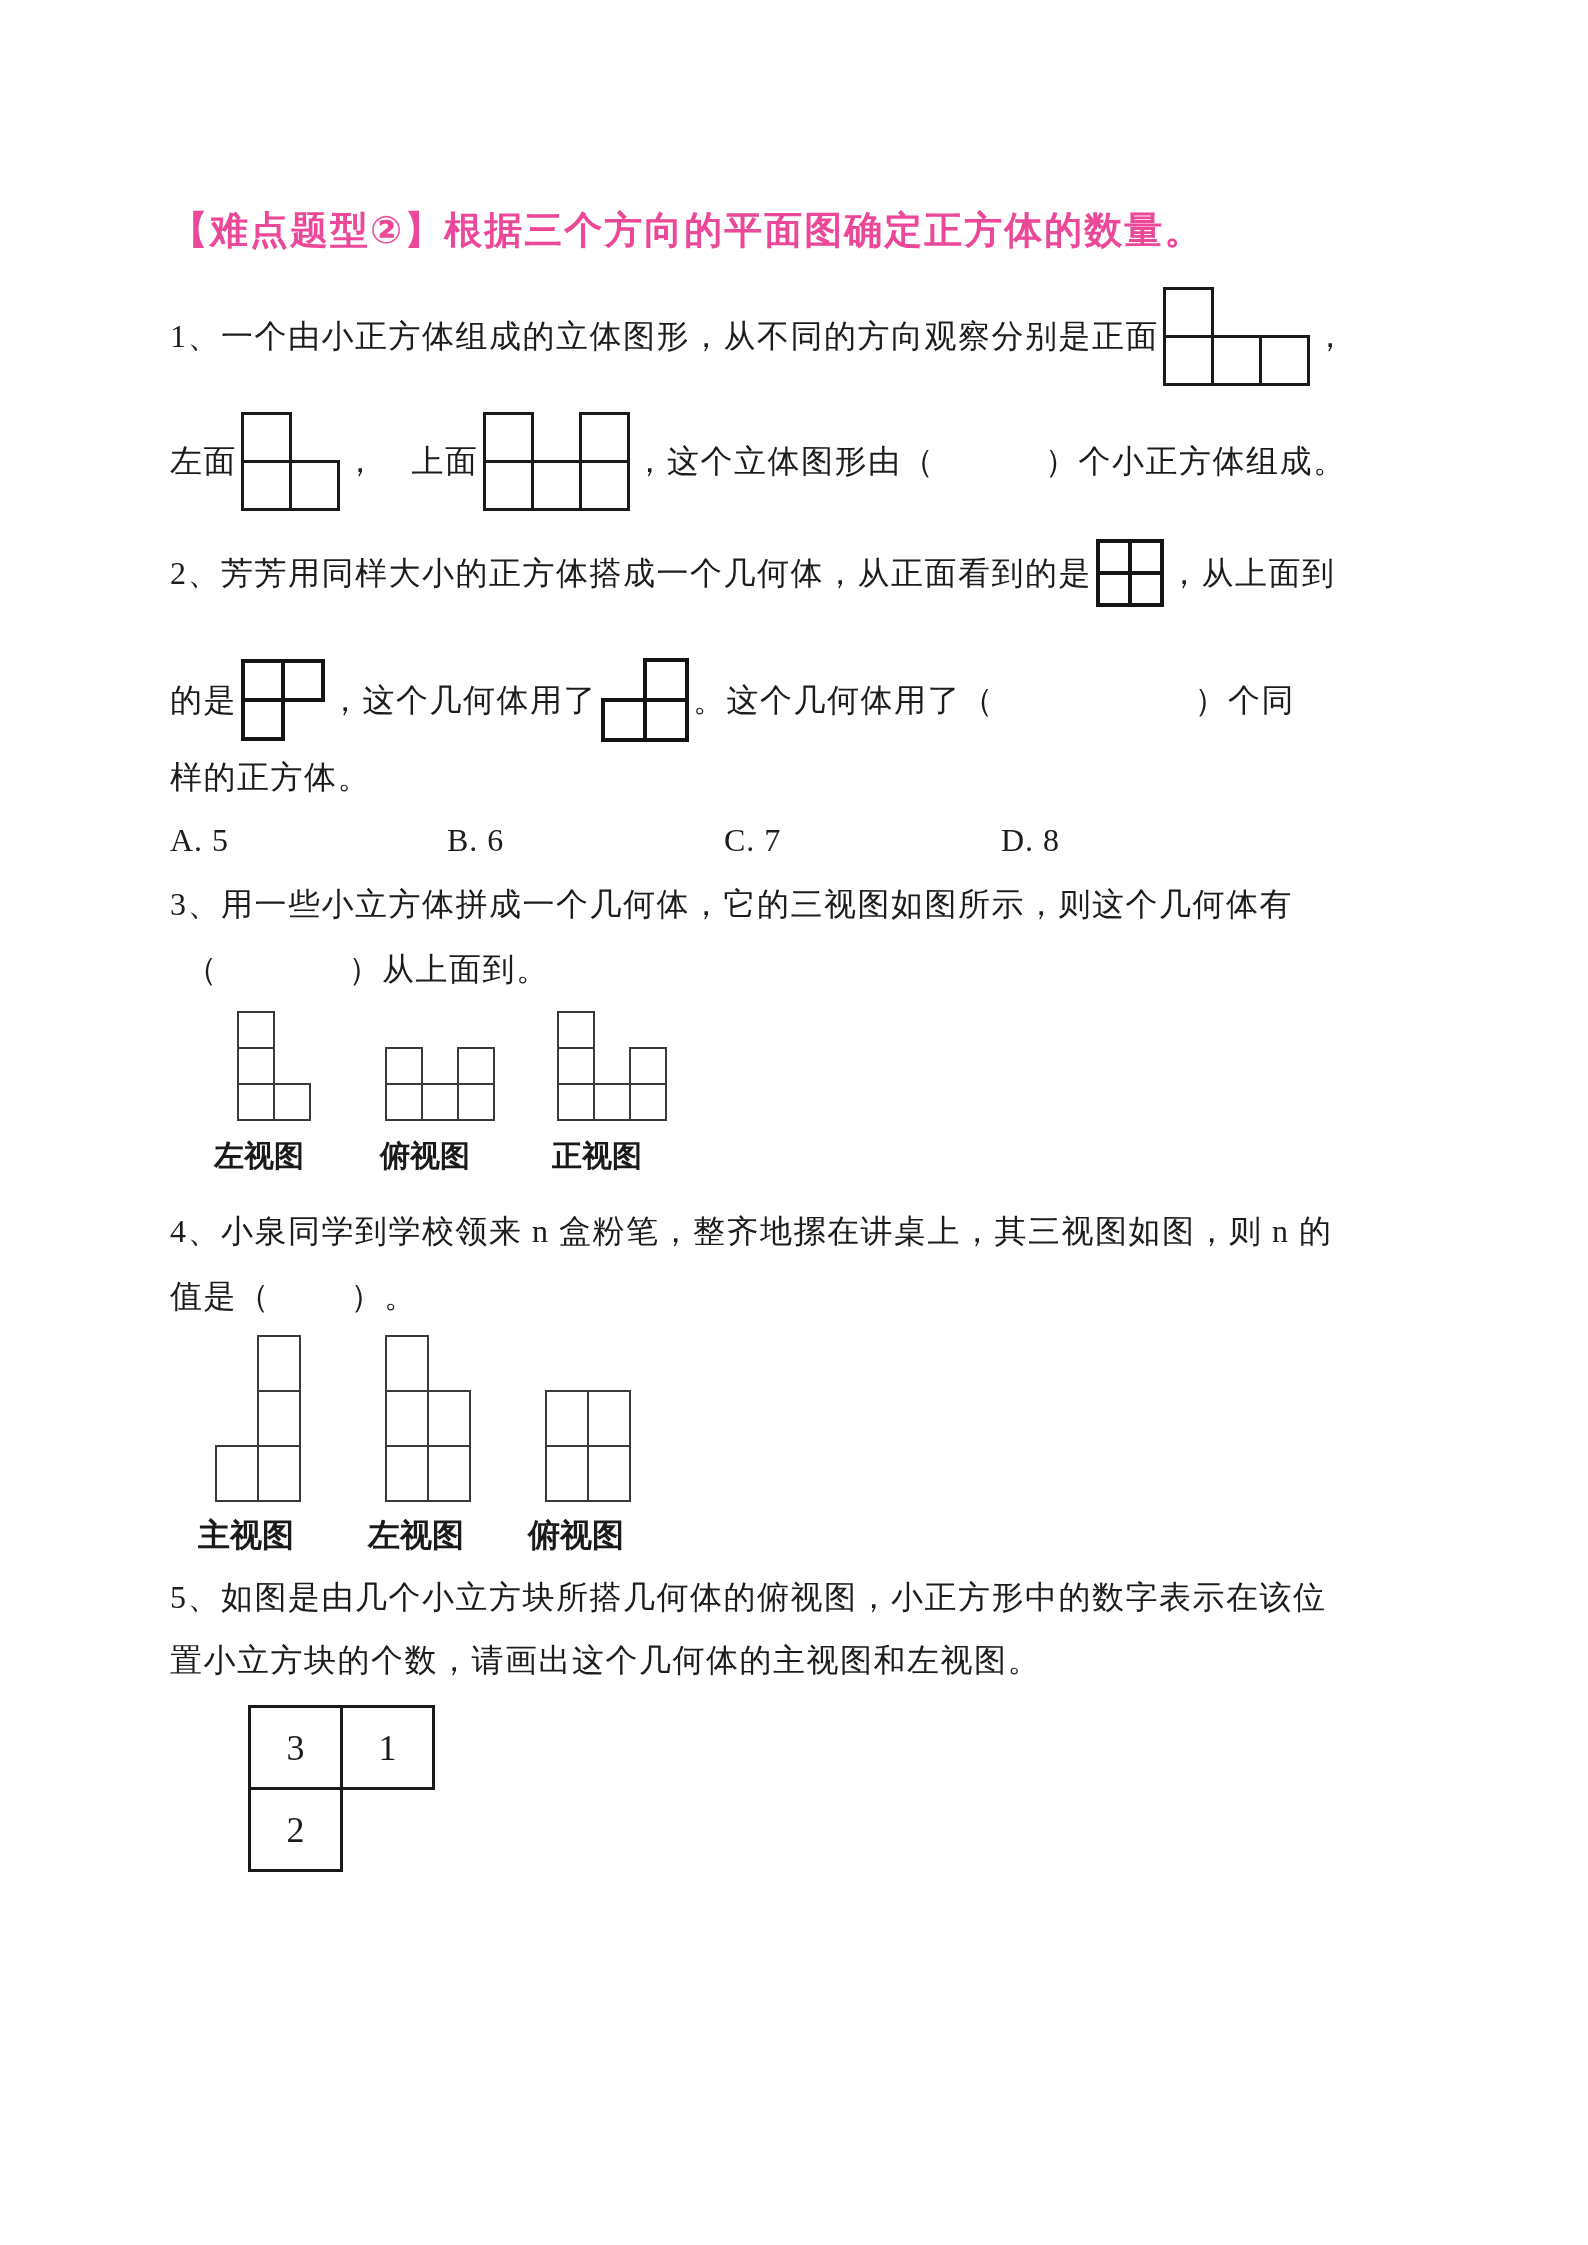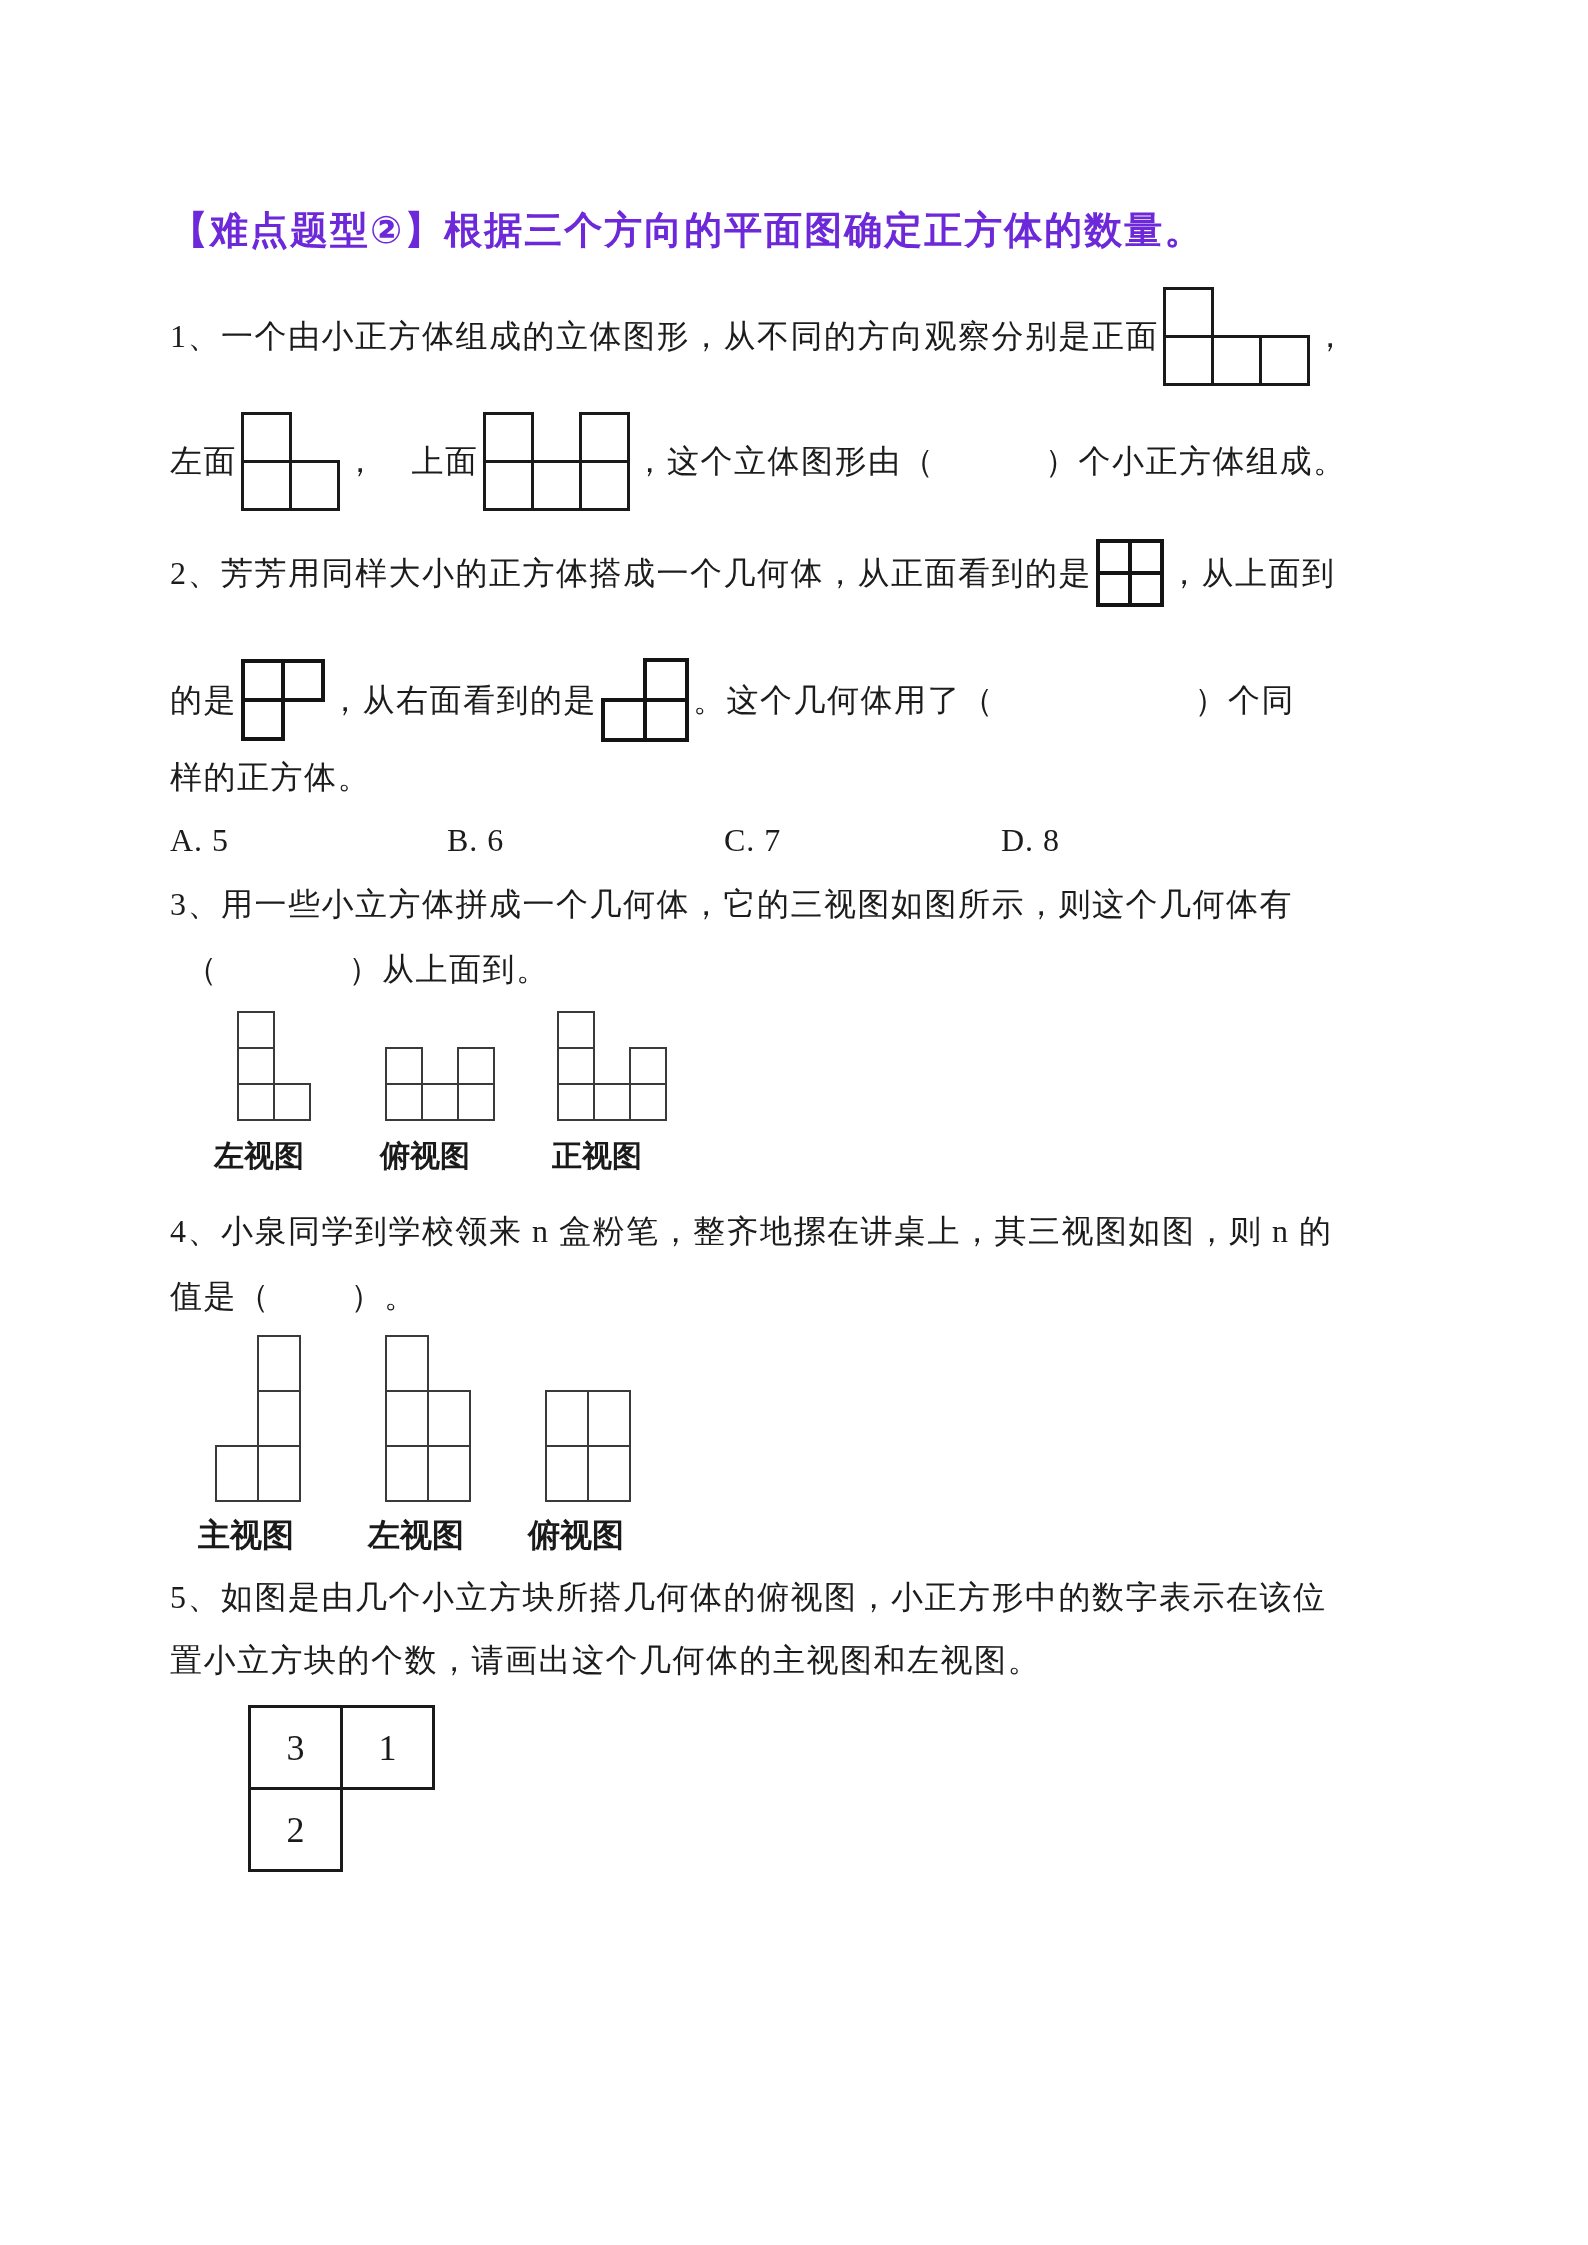--- a/index.html
+++ b/index.html
@@ -59,21 +59,21 @@
     letter-spacing:1px;
   }
   .options .opt{width:277px;flex:none;}
   .mx{margin:0 4px;}
 </style>
 </head>
 <body>
 
 <div id="page">
 
-  <div class="title" style="left: 170px; top: 205px; color: #6d28d9;">
+  <div class="title" style="left: 170px; top: 205px; color: #ec4899;">
     <span>【难点题型②】根据三个方向的平面图确定正方体的数量。</span>
   </div>
 
   <div class="line" style="left:170px;top:287px;height:99px;">
     <span>1、一个由小正方体组成的立体图形，从不同的方向观察分别是正面</span>
     <span class="figure mx" style="width: 147px; height: 99px;">
         <div class="cell" style="left: 0px; top: 0px; width: 51px; height: 51px; border-width: 3px; border-color: rgb(26, 26, 26);"></div>
         <div class="cell" style="left: 0px; top: 48px; width: 51px; height: 51px; border-width: 3px; border-color: rgb(26, 26, 26);"></div>
         <div class="cell" style="left: 48px; top: 48px; width: 51px; height: 51px; border-width: 3px; border-color: rgb(26, 26, 26);"></div>
         <div class="cell" style="left: 96px; top: 48px; width: 51px; height: 51px; border-width: 3px; border-color: rgb(26, 26, 26);"></div>
@@ -114,21 +114,21 @@
     <span>，从上面到</span>
   </div>
 
   <div class="line" style="left:170px;top:656px;height:88px;">
     <span>的是</span>
     <span class="figure mx" style="width: 84px; height: 82px;">
         <div class="cell" style="left: 0px; top: 0px; width: 44px; height: 43px; border-width: 4px; border-color: rgb(20, 20, 20);"></div>
         <div class="cell" style="left: 40px; top: 0px; width: 44px; height: 43px; border-width: 4px; border-color: rgb(20, 20, 20);"></div>
         <div class="cell" style="left: 0px; top: 39px; width: 44px; height: 43px; border-width: 4px; border-color: rgb(20, 20, 20);"></div>
       </span>
-    <span>，从右面看到的是</span>
+    <span>，这个几何体用了</span>
     <span class="figure mx" style="width: 88px; height: 84px;">
         <div class="cell" style="left: 42px; top: 0px; width: 46px; height: 44px; border-width: 4px; border-color: rgb(20, 20, 20);"></div>
         <div class="cell" style="left: 0px; top: 40px; width: 46px; height: 44px; border-width: 4px; border-color: rgb(20, 20, 20);"></div>
         <div class="cell" style="left: 42px; top: 40px; width: 46px; height: 44px; border-width: 4px; border-color: rgb(20, 20, 20);"></div>
       </span>
     <span>。这个几何体用了（</span>
     <span style="width:200px;" class="blank"></span>
     <span>）个同</span>
   </div>
 

